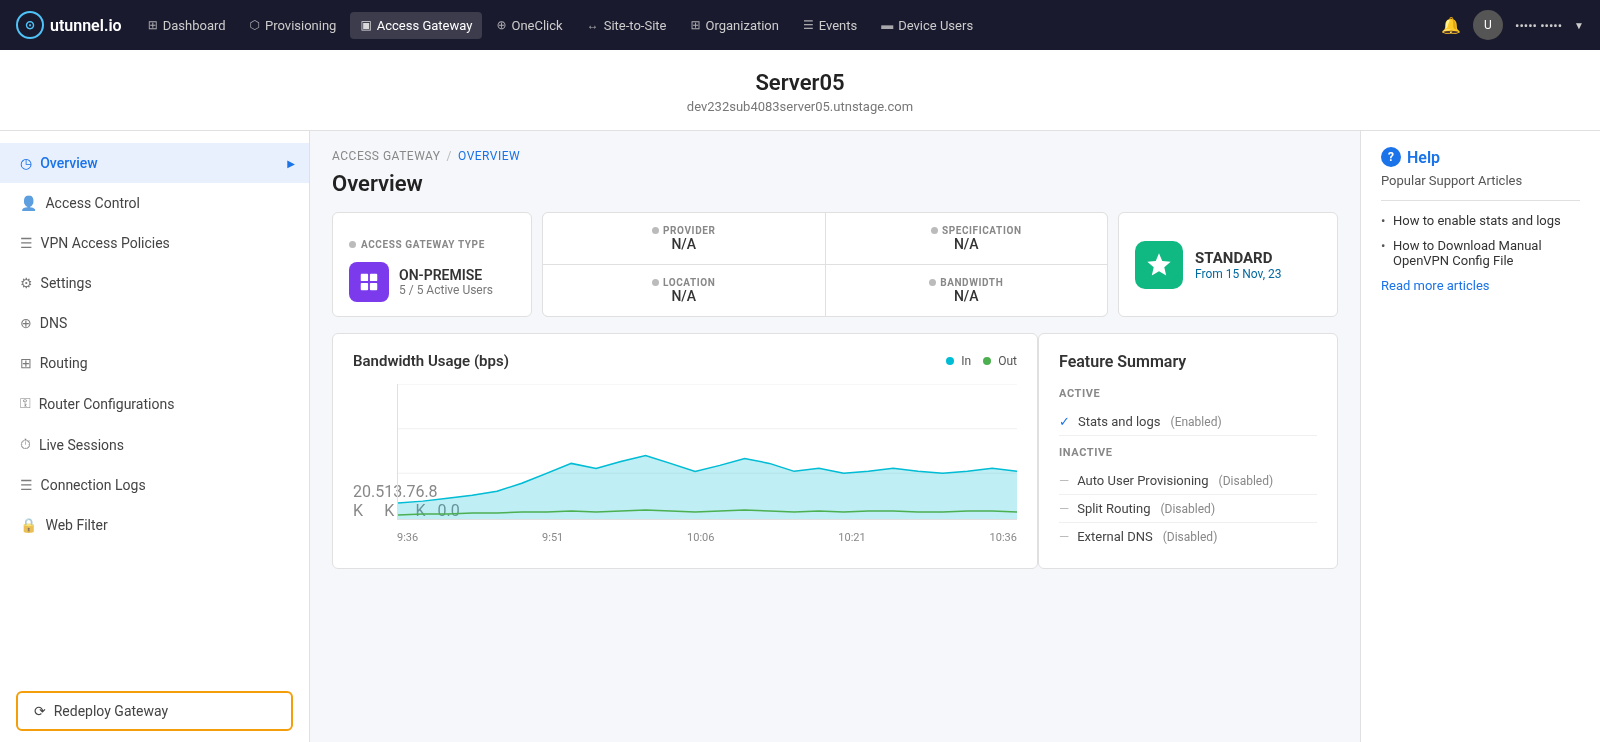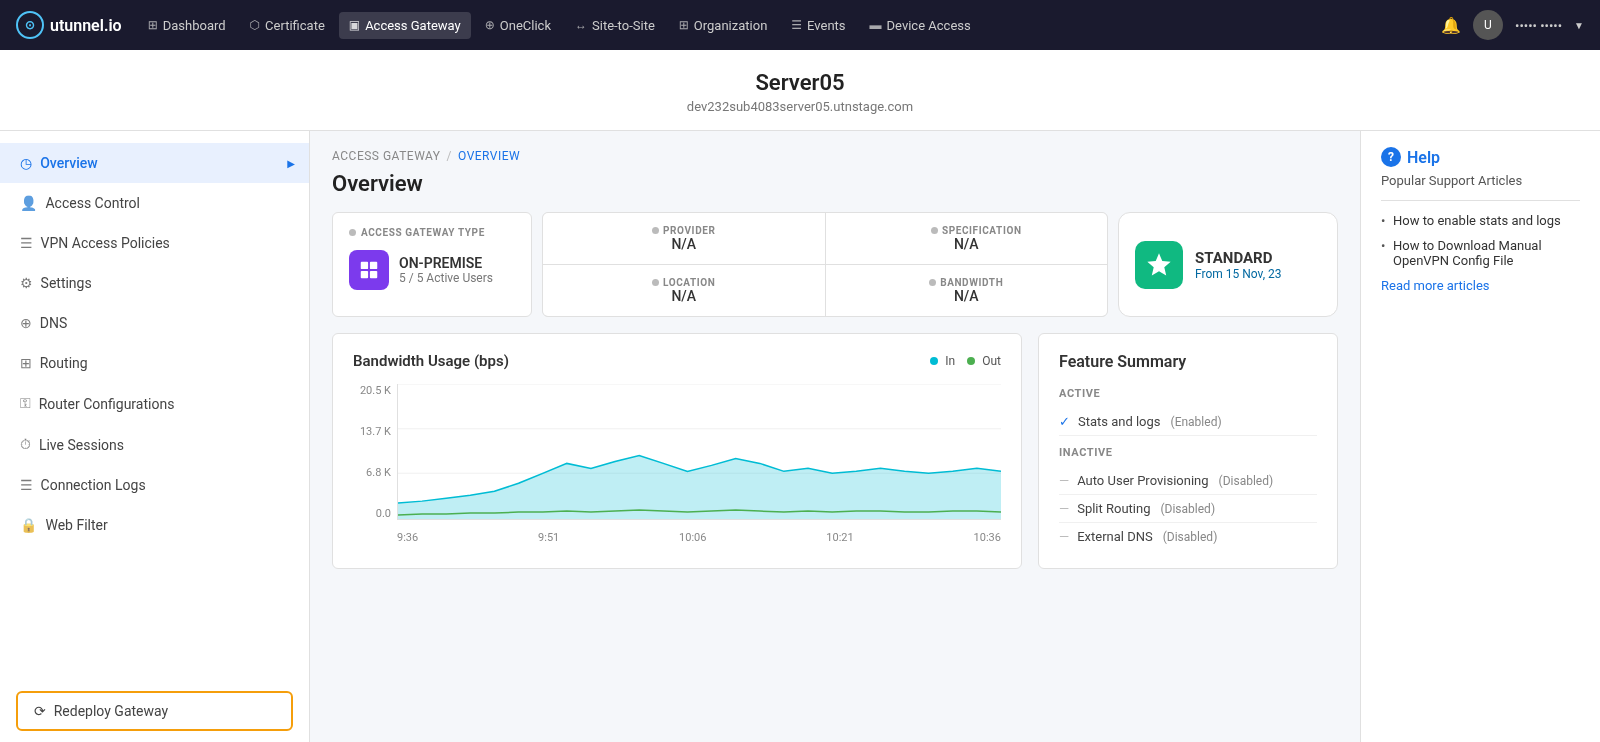--- a/index.html
+++ b/index.html
@@ -229,25 +229,25 @@
       font-size: 12px;
       color: #555;
     }
     .legend-dot { width: 8px; height: 8px; border-radius: 50%; display: inline-block; margin-right: 4px; }
     .chart-area { position: relative; height: 160px; }
     .chart-yaxis {
       position: absolute;
       left: 0; top: 0; bottom: 24px;
       width: 44px;
       display: flex;
-      flex-direction: column;
+      flex-direction: row;
       justify-content: space-between;
       align-items: flex-end;
       padding-right: 6px;
-      font-size: 11px;
+      font-size: 16px;
       color: #888;
     }
     .chart-plot {
       position: absolute;
       left: 44px; right: 0; top: 0; bottom: 24px;
       border-left: 1px solid #e0e0e0;
       border-bottom: 1px solid #e0e0e0;
       overflow: hidden;
     }
     .chart-xaxis {
@@ -349,21 +349,21 @@
       background: #fff;
       padding: 12px 16px;
       display: flex;
       align-items: center;
       justify-content: space-between;
       flex-direction: column;
     }
     .sub-box {
       background: #fff;
       border: 1px solid #e0e0e0;
-      border-radius: 12px;
+      border-radius: 6px;
       padding: 14px 16px;
       display: flex;
       align-items: center;
       gap: 12px;
     }
   </style>
 </head>
 <body>
 
 <nav class="topnav">
@@ -371,21 +371,21 @@
     <div class="logo-icon">⊙</div>
     <span>utunnel.io</span>
   </div>
 
   <div class="nav-item">
     <span class="nav-icon">⊞</span>
     <span>Dashboard</span>
   </div>
   <div class="nav-item">
     <span class="nav-icon">⬡</span>
-    <span>Certificate</span>
+    <span>Provisioning</span>
   </div>
   <div class="nav-item active">
     <span class="nav-icon">▣</span>
     <span>Access Gateway</span>
   </div>
   <div class="nav-item">
     <span class="nav-icon">⊕</span>
     <span>OneClick</span>
   </div>
   <div class="nav-item">
@@ -395,21 +395,21 @@
   <div class="nav-item">
     <span class="nav-icon">⊞</span>
     <span>Organization</span>
   </div>
   <div class="nav-item">
     <span class="nav-icon">☰</span>
     <span>Events</span>
   </div>
   <div class="nav-item">
     <span class="nav-icon">▬</span>
-    <span>Device Access</span>
+    <span>Device Users</span>
   </div>
 
   <div class="topnav-right">
     <span class="bell-icon">🔔</span>
     <div class="avatar">U</div>
     <span class="username">••••• •••••</span>
     <span class="chevron-icon">▼</span>
   </div>
 </nav>
 
@@ -479,21 +479,21 @@
       <span class="bc-current">OVERVIEW</span>
     </div>
 
     <div class="content-header-row">
       <h2 class="content-title">Overview</h2>
     </div>
 
     <div style="display:grid; grid-template-columns: 200px 1fr 220px; gap: 10px; margin-bottom:16px;">
 
       <div class="gw-type-box">
-        <div class="gw-left-label" style="margin-bottom:10px;">
+        <div class="gw-left-label" style="margin-bottom:10px;margin-top:12px;">
           <span class="dot"></span>
           <span>ACCESS GATEWAY TYPE</span>
         </div>
         <div class="gw-type-badge">
           <div class="badge-icon">
             <svg width="22" height="22" viewBox="0 0 24 24" fill="white">
               <rect x="3" y="3" width="8" height="8" rx="1"></rect>
               <rect x="13" y="3" width="8" height="8" rx="1"></rect>
               <rect x="3" y="13" width="8" height="8" rx="1"></rect>
               <rect x="13" y="13" width="8" height="8" rx="1"></rect>
@@ -543,21 +543,21 @@
             <path d="M12 2L9.19 8.63L2 9.24l5.46 4.73L5.82 21 12 17.27 18.18 21l-1.64-7.03L22 9.24l-7.19-.61L12 2z"></path>
           </svg>
         </div>
         <div>
           <div style="font-size:15px;font-weight:700;color:#333;">STANDARD</div>
           <div style="font-size:12px;color:#0369a1;">From 15 Nov, 23</div>
         </div>
       </div>
     </div>
 
-    <div style="display:grid;grid-template-columns:1fr 300px;gap:16px;">
+    <div style="display:grid;grid-template-columns:1fr 300px;">
 
       <div class="chart-card">
         <div class="chart-header">
           <span class="chart-title">Bandwidth Usage (bps)</span>
           <div class="chart-legend">
             <span>
               <span class="legend-dot" style="background:#00bcd4;"></span>
               <span>In</span>
             </span>
             <span>

